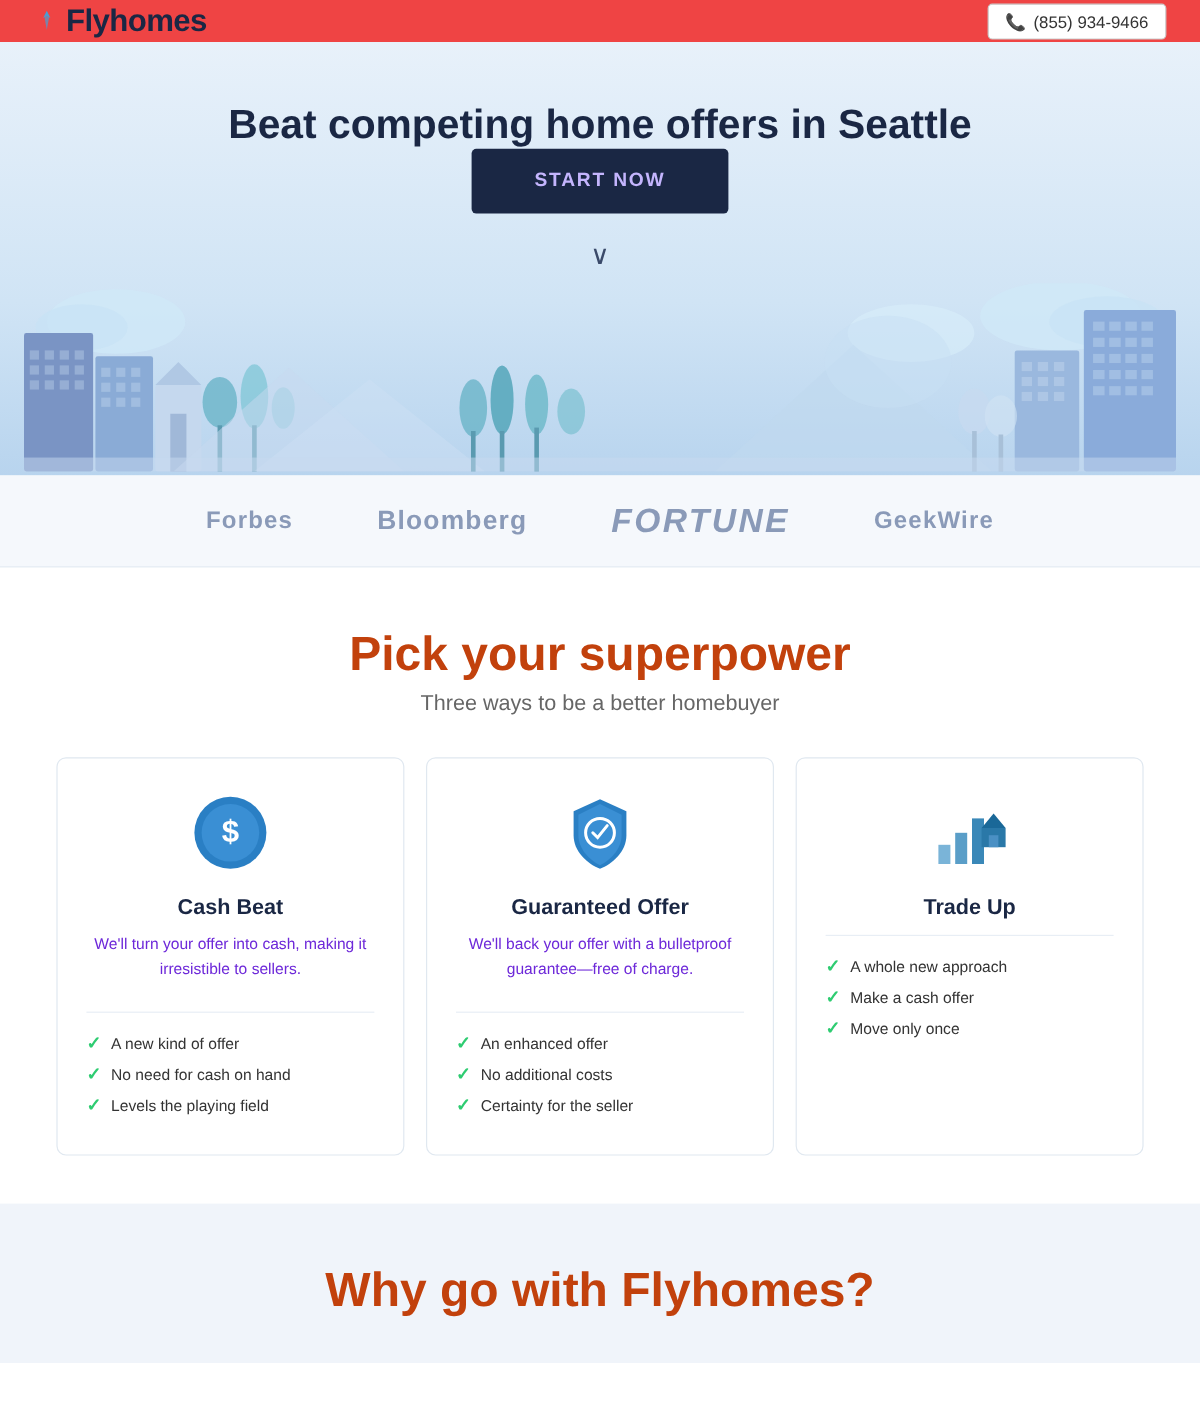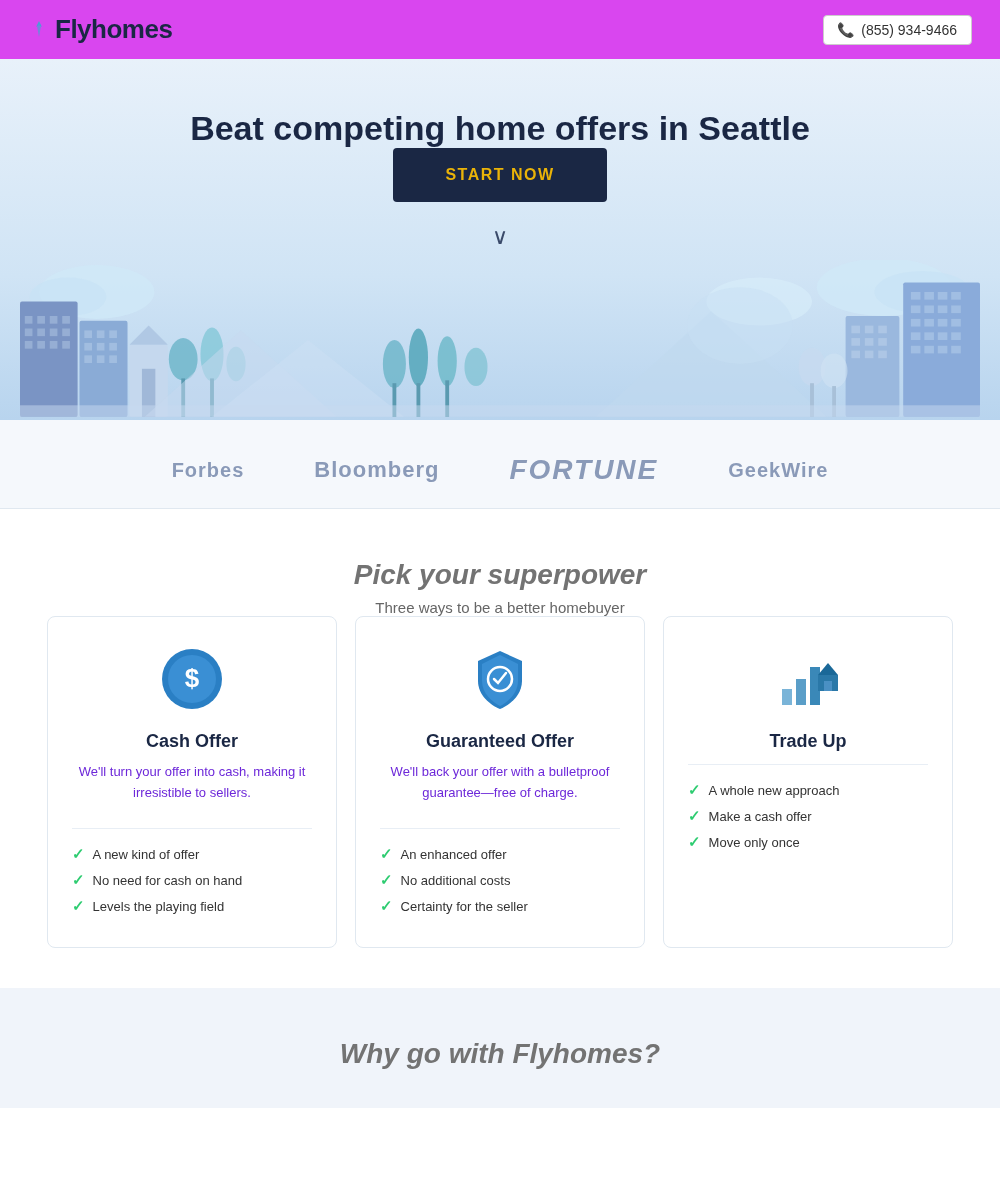--- a/index.html
+++ b/index.html
@@ -1,21 +1,21 @@
 <!DOCTYPE html>
 <html><head>
   <meta charset="utf-8">
   <style>
     * { box-sizing: border-box; margin: 0; padding: 0; }
     body { font-family: -apple-system, BlinkMacSystemFont, 'Segoe UI', Arial, sans-serif; background: #fff; color: #1a2744; width: 1000px; }
 
     
     .navbar {
       display: flex; justify-content: space-between; align-items: center;
-      padding: 14px 28px; background: #d946ef;
+      padding: 2px 28px; background: #ef4444;
     }
     .logo { display: flex; align-items: center; }
     .logo-text { font-size: 26px; font-weight: 700; color: #1a2744; letter-spacing: -0.5px; }
     .phone-btn {
       border: 1px solid #ccc; border-radius: 4px; padding: 6px 14px;
       font-size: 14px; color: #333; display: flex; align-items: center; gap: 6px;
       background: #fff;
     }
 
     
@@ -24,48 +24,48 @@
       text-align: center; padding: 50px 20px 0; position: relative; overflow: hidden;
       min-height: 340px;
     }
     .hero-title {
       font-size: 34px; font-weight: 800; color: #1a2744; position: relative; z-index: 2;
     }
     .hero-sub {
       font-size: 15px; color: #3a4a6a; max-width: 500px; margin: 0 auto 28px; line-height: 1.6; position: relative; z-index: 2;
     }
     .start-btn {
-      background: #1a2744; color: #eab308; border: none; border-radius: 4px;
+      background: #1a2744; color: #c4b5fd; border: none; border-radius: 4px;
       font-size: 16px; font-weight: 700; letter-spacing: 1.5px;
       padding: 18px 52px; cursor: pointer; position: relative; z-index: 2;
       display: inline-block; margin-bottom: 22px;
     }
     .chevron-down {
       font-size: 22px; color: #3a4a6a; position: relative; z-index: 2; margin-bottom: 10px; display: block;
     }
 
     
     .city-wrap {
       position: relative; width: 100%; height: 160px; margin-top: 10px;
     }
     .city-svg { width: 100%; height: 160px; }
 
     
     .press {
       background: #f5f8fc; display: flex; justify-content: center; align-items: center;
       gap: 70px; padding: 22px 20px; border-bottom: 1px solid #e0e8f0;
     }
-    .press-logo { font-size: 20px; color: #8a9ab8; font-weight: 600; letter-spacing: 1px; margin-top: 12px; }
+    .press-logo { font-size: 20px; color: #8a9ab8; font-weight: 600; letter-spacing: 1px; }
     .press-logo.bloomberg { font-weight: 700; font-size: 22px; text-align: center; }
     .press-logo.fortune { font-style: italic; font-size: 28px; letter-spacing: 2px; }
 
     
     .superpower { padding: 50px 30px 40px; text-align: center; background: #fff; }
-    .section-title { font-size: 28px; font-weight: 800; color: #737373; margin-bottom: 8px; font-style: italic; }
-    .section-sub { font-size: 15px; color: #666; }
+    .section-title { font-size: 40px; font-weight: 800; color: #c2410c; margin-bottom: 8px; }
+    .section-sub { font-size: 18px; color: #666; margin-bottom: 34px; }
 
     .cards { display: flex; gap: 18px; justify-content: center; }
     .card {
       border: 1px solid #e0e8f0; border-radius: 8px; padding: 28px 24px 24px;
       flex: 1; max-width: 290px; text-align: center; background: #fff;
     }
     .card-icon { width: 68px; height: 68px; margin: 0 auto 18px; }
     .card-title { font-size: 18px; font-weight: 700; color: #1a2744; margin-bottom: 10px; }
     .card-desc { font-size: 13px; color: #6d28d9; line-height: 1.6; margin-bottom: 16px; min-height: 50px; }
     .card-divider { border: none; border-top: 1px solid #e8eef5; margin: 12px 0 16px; }
@@ -214,21 +214,21 @@
   <div class="cards">
 
     <div class="card">
       <div class="card-icon">
         <svg width="68" height="68" viewBox="0 0 68 68">
           <circle cx="34" cy="34" r="30" fill="#2a7fc4"></circle>
           <circle cx="34" cy="34" r="24" fill="#3a8fd4"></circle>
           <text x="34" y="42" text-anchor="middle" font-size="26" font-weight="bold" fill="white">$</text>
         </svg>
       </div>
-      <div class="card-title">Cash Offer</div>
+      <div class="card-title">Cash Beat</div>
       <div class="card-desc">We'll turn your offer into cash, making it irresistible to sellers.</div>
       <hr class="card-divider">
       <div class="card-feature">
         <span class="check">✓</span>
         <span>A new kind of offer</span>
       </div>
       <div class="card-feature">
         <span class="check">✓</span>
         <span>No need for cash on hand</span>
       </div>

